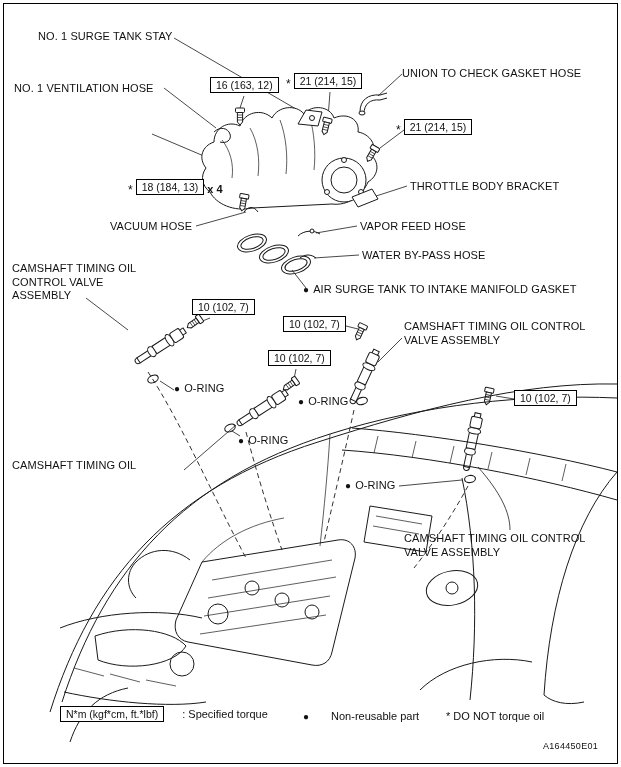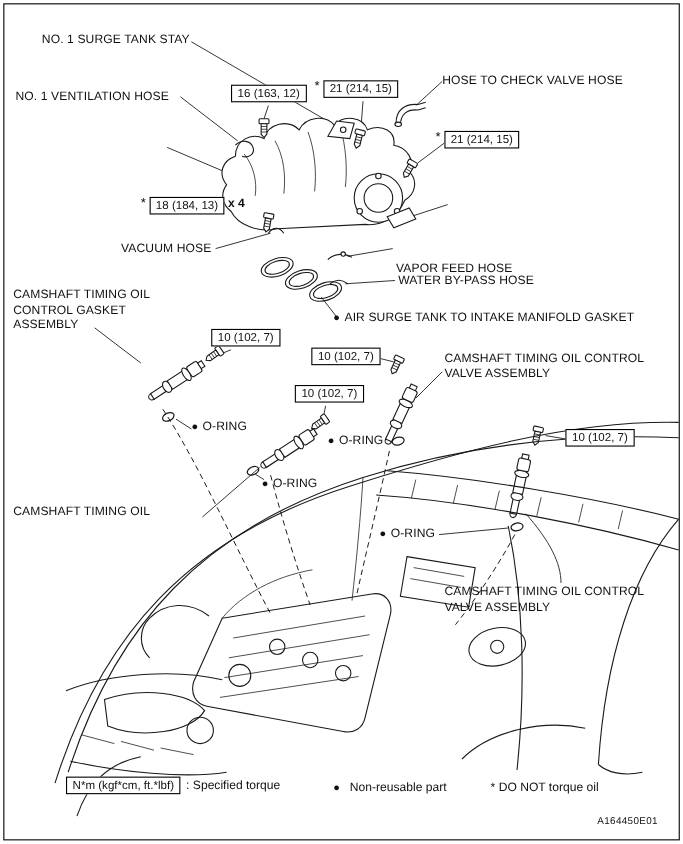--- a/index.html
+++ b/index.html
@@ -5,26 +5,26 @@
   * { margin:0; padding:0; box-sizing:border-box; }
   html,body { background:#fff; }
   #page {
     position:relative; width:621px; height:767px; background:#fff;
     font-family:"Liberation Sans","DejaVu Sans",sans-serif; color:#111;
     overflow:hidden;
   }
   .frame { position:absolute; inset:3px; border:1px solid #000; pointer-events:none; }
   svg.art { position:absolute; left:0; top:0; }
   .lbl { position:absolute; font-size:11px; line-height:13.5px; white-space:nowrap; letter-spacing:0.1px; }
-  .tqwrap { position:absolute; display:flex; align-items:flex-start; gap:3px; font-size:10.5px; }
+  .tqwrap { position:absolute; display:flex; align-items:flex-end; gap:3px; font-size:10.5px; }
   .tq { border:1px solid #000; padding:1px 5px; background:#fff; white-space:nowrap; }
   .star { font-size:12px; line-height:10px; }
   .x4 { font-size:11px;font-weight:bold; }
   .bullet { font-size:10px; margin-right:4px; }
-  .legend-item { position:absolute; font-size:11px; white-space:nowrap; display:flex; align-items:center; gap:5px;padding-left:16px; }
+  .legend-item { position:absolute; font-size:11px; white-space:nowrap; display:flex; align-items:center; gap:18px;padding-left:16px; }
   .unitbox { border:1px solid #000; padding:1px 5px; font-size:10.5px; background:#fff; }
   .figcode { position:absolute; font-size:9px; letter-spacing:0.3px;text-align:right; }
 </style>
 </head>
 <body>
 
 <div id="page">
 
   <div class="frame"></div>
 
@@ -182,36 +182,37 @@
       <path d="M70,742 C80,712 98,694 128,688"></path>
       <path d="M74,668 l30,8 M110,674 l30,8 M146,680 l30,6" stroke-width="0.7"></path>
     </g>
   </svg>
 
   <div class="lbl" style="left:38px;top:30px">NO. 1 SURGE TANK STAY</div>
 
   <div class="lbl" style="left:14px;top:82px">NO. 1 VENTILATION HOSE</div>
 
 
-  <div class="lbl" style="left:402px;top:67px">HOSE TO CHECK VALVE HOSE</div>
-
+  <div class="lbl" style="left:402px;top:67px">UNION TO CHECK GASKET HOSE</div>
+
+  <div class="lbl" style="left:410px;top:180px">THROTTLE BODY BRACKET</div>
 
   <div class="lbl" style="left:110px;top:220px">VACUUM HOSE</div>
 
-  <div class="lbl" style="left:360px;top:238px">VAPOR FEED HOSE</div>
+  <div class="lbl" style="left:360px;top:220px">VAPOR FEED HOSE</div>
 
   <div class="lbl" style="left:362px;top:249px">WATER BY-PASS HOSE</div>
 
   <div class="lbl" style="left:303px;top:283px">
     <span class="bullet">●</span><span>AIR SURGE TANK TO INTAKE MANIFOLD GASKET</span>
   </div>
 
   <div class="lbl" style="left:12px;top:262px">
     <div>CAMSHAFT TIMING OIL</div>
-    <div>CONTROL GASKET</div>
+    <div>CONTROL VALVE</div>
     <div>ASSEMBLY</div>
   </div>
 
   <div class="lbl" style="left:404px;top:320px">
     <div>CAMSHAFT TIMING OIL CONTROL</div>
     <div>VALVE ASSEMBLY</div>
   </div>
 
   <div class="lbl" style="left:12px;top:459px">
     <div>CAMSHAFT TIMING OIL</div>

